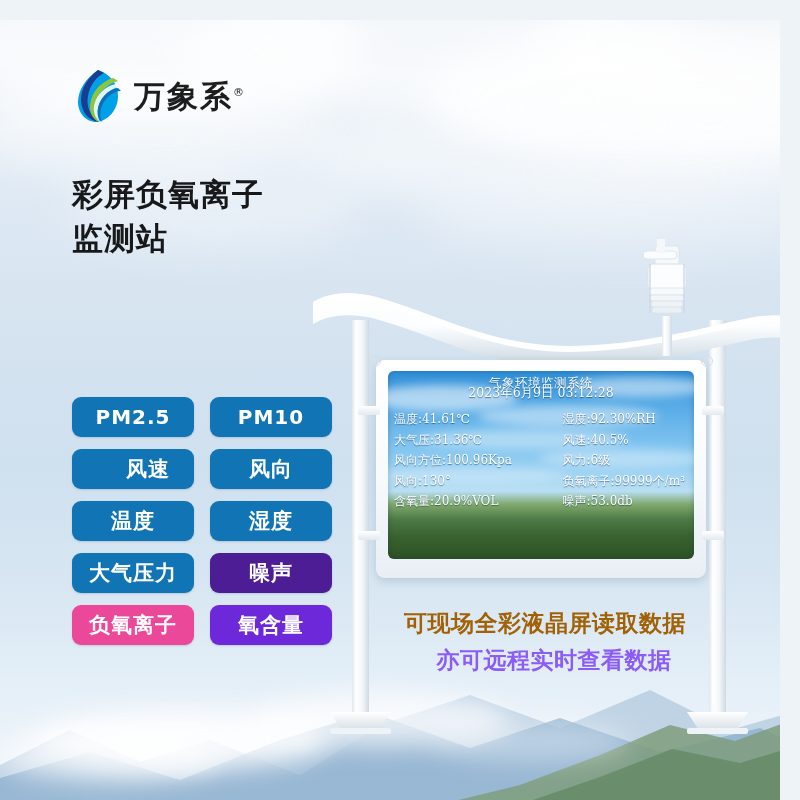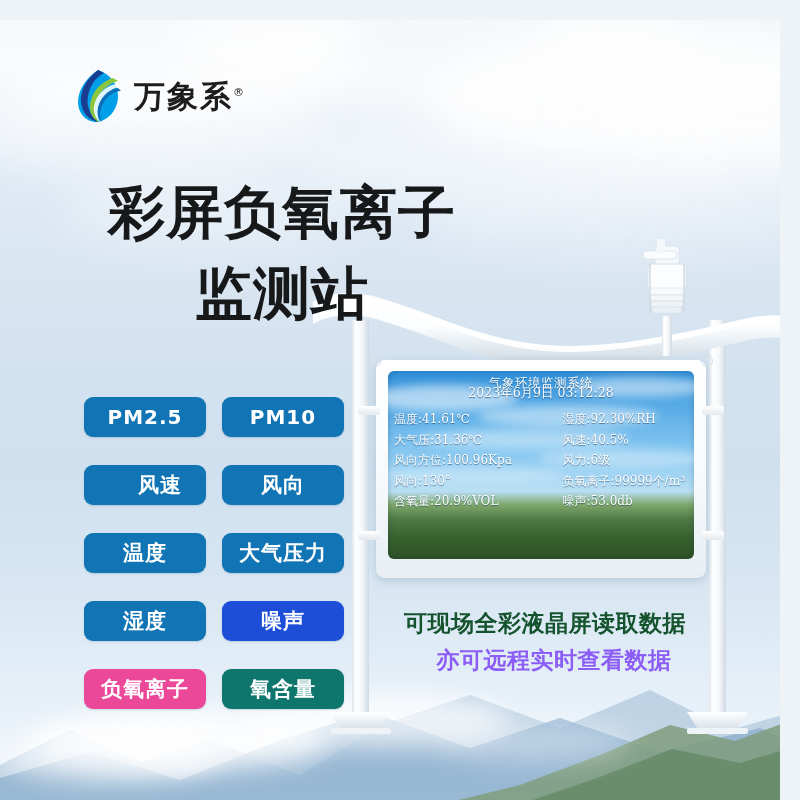--- a/index.html
+++ b/index.html
@@ -47,27 +47,27 @@
     font-size:31px;font-weight:bold;color:#1d1d1d;letter-spacing:2px;
     font-family:"DejaVu Sans","Liberation Sans",sans-serif;
     position:relative;line-height:1;
   }
   .logo-r{font-size:11px;vertical-align:super;font-weight:normal;letter-spacing:0;}
 
   
   .headline{position:absolute;left:72px;top:152px;width:420px;}
   .headline div{
     font-family:"DejaVu Sans","Liberation Sans",sans-serif;
-    font-size:57px;font-weight:bold;color:#16181a;letter-spacing:1px;line-height:1.42;text-align:center;
+    font-size:31px;font-weight:bold;color:#16181a;letter-spacing:1px;line-height:1.42;
   }
 
   
   .tags{
-    position:absolute;left:84px;top:377px;
-    display:grid;grid-template-columns:122px 122px;gap:28px 16px;
+    position:absolute;left:72px;top:377px;
+    display:grid;grid-template-columns:122px 122px;gap:12px 16px;
   }
   .tag{
     height:40px;border-radius:9px;
     display:flex;align-items:center;justify-content:center;
     color:#ffffff;font-size:20px;font-weight:bold;letter-spacing:1px;
     font-family:"DejaVu Sans","Liberation Sans",sans-serif;
     box-shadow:0 1px 2px rgba(20,70,110,.18);
   }
   .tag.cn{font-size:21px;}
 
@@ -227,25 +227,25 @@
     <div>彩屏负氧离子</div>
     <div>监测站</div>
   </div>
 
   <div class="tags">
       <div class="tag" style="background: rgb(17, 116, 180);">PM2.5</div>
       <div class="tag" style="background: rgb(17, 116, 180);">PM10</div>
       <div class="tag cn" style="background: rgb(17, 116, 180); padding-left: 30px;">风速</div>
       <div class="tag cn" style="background: rgb(17, 116, 180);">风向</div>
       <div class="tag cn" style="background: rgb(17, 116, 180);">温度</div>
+      <div class="tag cn" style="background: rgb(17, 116, 180);">湿度</div>
       <div class="tag cn" style="background: rgb(17, 116, 180);">大气压力</div>
-      <div class="tag cn" style="background: rgb(17, 116, 180);">湿度</div>
-      <div class="tag cn" style="background: #1d4ed8;">噪声</div>
+      <div class="tag cn" style="background: #4c1d95;">噪声</div>
       <div class="tag cn" style="background: #ec4899;">负氧离子</div>
-      <div class="tag cn" style="background: #0f766e;">氧含量</div>
+      <div class="tag cn" style="background: #6d28d9;">氧含量</div>
     </div>
 
   <div class="screen-outer">
     <div class="hanger" style="left:-7px;top:-5px;"></div>
     <div class="hanger" style="right:-7px;top:-5px;"></div>
     <div class="bracket" style="left:-18px;top:46px;width:22px;height:9px;"></div>
     <div class="bracket" style="left:-18px;bottom:38px;width:22px;height:9px;"></div>
     <div class="bracket" style="right:-18px;top:46px;width:22px;height:9px;"></div>
     <div class="bracket" style="right:-18px;bottom:38px;width:22px;height:9px;"></div>
 
@@ -281,17 +281,17 @@
             <div class="lcd-row">
               <div class="lcd-cell">含氧量:20.9%VOL</div>
               <div class="lcd-cell right">噪声:53.0db</div>
             </div>
           </div>
       </div>
     </div>
   </div>
 
   <div class="caption">
-    <div class="l1" style="color: #14532d;">可现场全彩液晶屏读取数据</div>
+    <div class="l1" style="color: #a16207;">可现场全彩液晶屏读取数据</div>
     <div class="l2" style="color: #8b5cf6;">亦可远程实时查看数据</div>
   </div>
 
 </div>
 
 </body></html>

